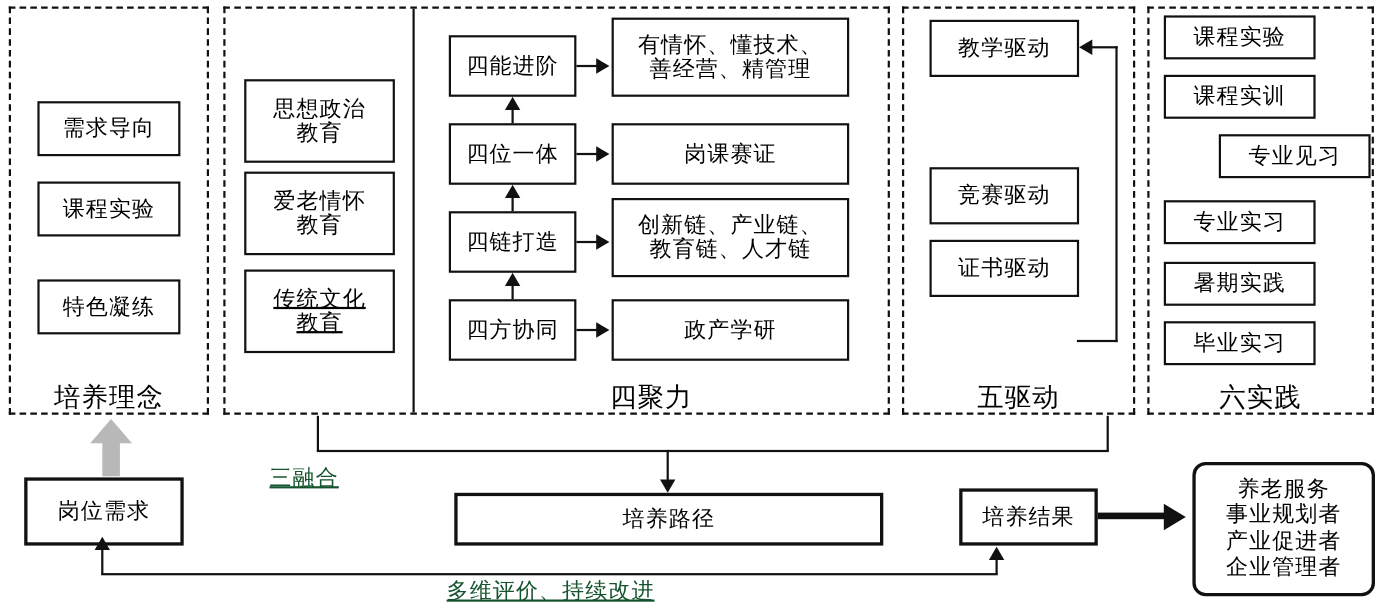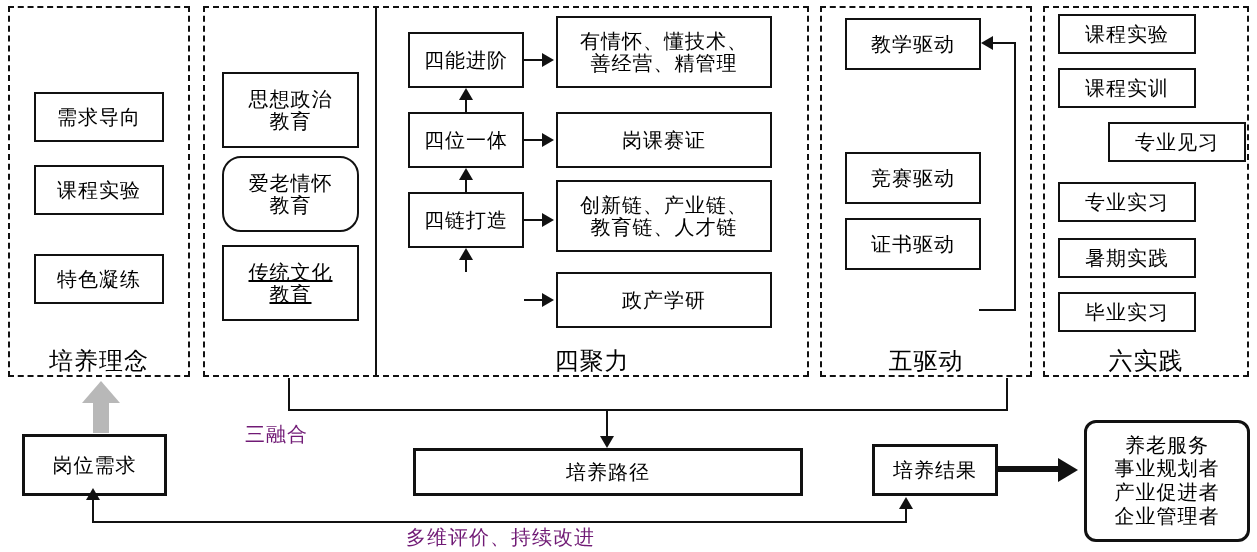--- a/index.html
+++ b/index.html
@@ -31,21 +31,21 @@
   .arrow.right{border-top:7px solid transparent;border-bottom:7px solid transparent;border-left:12px solid #111;}
   .arrow.left{border-top:7px solid transparent;border-bottom:7px solid transparent;border-right:12px solid #111;}
   .arrow.right.fat{border-top:12px solid transparent;border-bottom:12px solid transparent;border-left:20px solid #111;}
 
   
   .blockarrow{position:absolute;}
   .blockarrow .shaft{position:absolute;background:#b8b8b8;}
   .blockarrow .head{position:absolute;width:0;height:0;
        border-left:19px solid transparent;border-right:19px solid transparent;border-bottom:22px solid #b8b8b8;}
 
-  .flabel{position:absolute;font-size:20px;color:#701a75;white-space:nowrap;letter-spacing:1px;}
+  .flabel{position:absolute;font-size:20px;color:#14532d;white-space:nowrap;letter-spacing:1px;text-decoration:underline;}
 </style>
 </head>
 <body>
 
 <div id="stage">
 
   <div class="panel" style="left:8px;top:6px;width:182px;height:371px;"></div>
   <div class="box" style="left:34px;top:92px;width:130px;height:50px;">
     <span class="t">需求导向</span>
   </div>
@@ -57,37 +57,40 @@
   </div>
   <div class="panel-label" style="left:8px;top:345px;width:182px;">培养理念</div>
 
   <div class="panel" style="left:203px;top:6px;width:606px;height:371px;"></div>
   <div class="vdiv" style="left:375px;top:8px;height:367px;"></div>
 
   <div class="box" style="left:222px;top:56px;width:137px;height:76px;margin-top:16px;">
     <span class="t" style="white-space:pre-line;">思想政治
 教育</span>
   </div>
-  <div class="box" style="left:222px;top:156px;width:137px;height:76px;border-radius:19px;">
+  <div class="box" style="left:222px;top:156px;width:137px;height:76px;">
     <span class="t" style="white-space:pre-line;">爱老情怀
 教育</span>
   </div>
   <div class="box" style="left:222px;top:245px;width:137px;height:76px;">
     <span class="t" style="white-space:pre-line;text-decoration:underline;">传统文化
 教育</span>
   </div>
 
   <div class="box" style="left:408px;top:32px;width:116px;height:56px;">
     <span class="t">四能进阶</span>
   </div>
   <div class="box" style="left:408px;top:112px;width:116px;height:56px;">
     <span class="t">四位一体</span>
   </div>
   <div class="box" style="left:408px;top:192px;width:116px;height:56px;">
     <span class="t">四链打造</span>
+  </div>
+  <div class="box" style="left:408px;top:272px;width:116px;height:56px;">
+    <span class="t">四方协同</span>
   </div>
 
   <div class="box" style="left:556px;top:16px;width:216px;height:72px;">
     <span class="t" style="white-space:pre-line;">有情怀、懂技术、
 善经营、精管理</span>
   </div>
   <div class="box" style="left:556px;top:112px;width:216px;height:56px;">
     <span class="t">岗课赛证</span>
   </div>
   <div class="box" style="left:556px;top:180px;width:216px;height:72px;">

